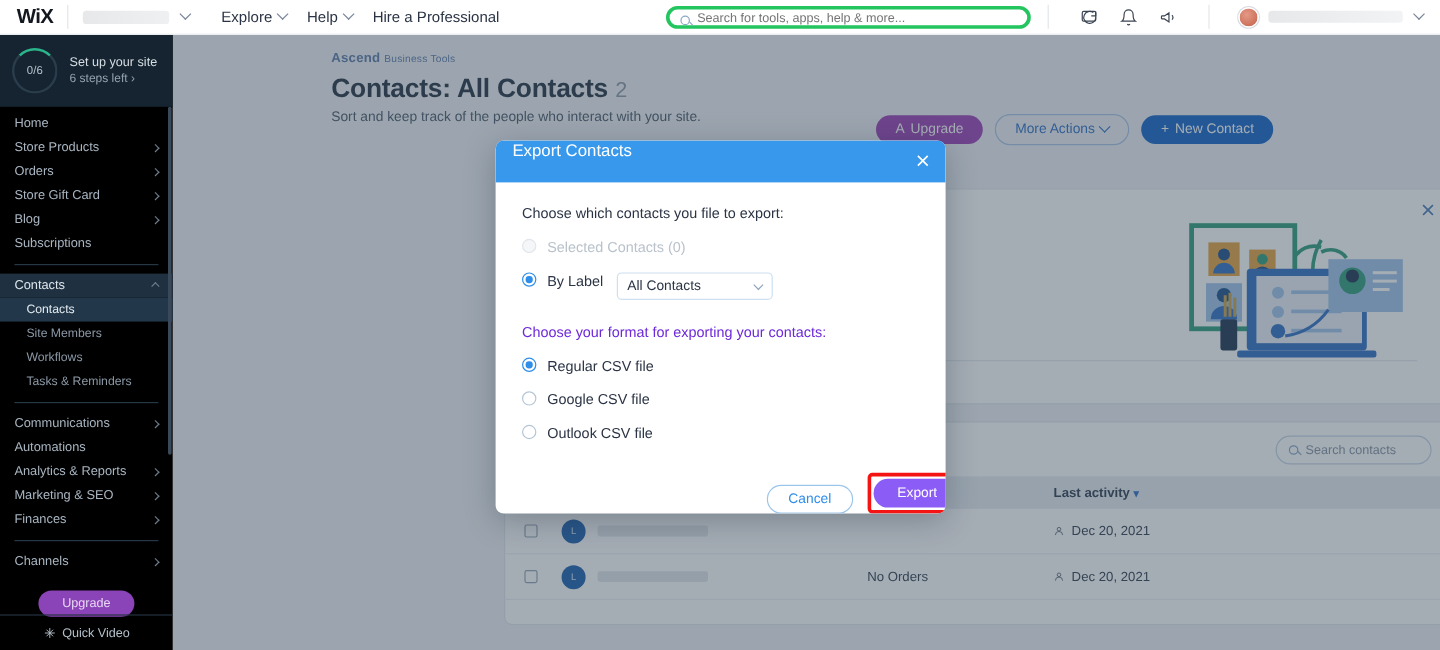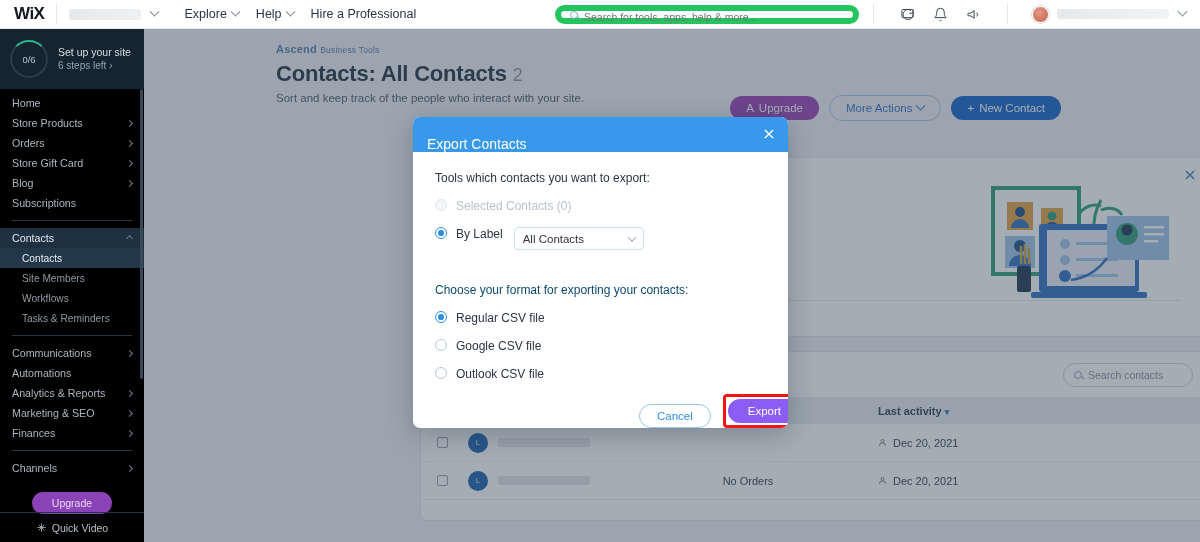--- a/index.html
+++ b/index.html
@@ -29,22 +29,22 @@
     display: inline-block; width: 7px; height: 7px;
     border-right: 1.3px solid #7a869a; border-bottom: 1.3px solid #7a869a;
     transform: rotate(45deg) translate(-2px,-2px);
   }
   .topnav-link {
     font-size: 12.5px; color: #2b3445; margin-left: 17px;
     display: flex; align-items: center; gap: 5px; cursor: pointer;
   }
   .search-wrap { margin-left: auto; }
   .search-box {
-    width: 304px; height: 19px; border: 6px solid #22c55e; border-radius: 11px;
-    background: #fff; display: flex; align-items: flex-start; padding: 0 9px; gap: 6px;
+    width: 304px; height: 19px; border: 3px solid #22c55e; border-radius: 11px;
+    background: #fff; display: flex; align-items: flex-end; padding: 0 9px; gap: 6px;
   }
   .search-box input {
     border: none; outline: none; font-size: 10.5px; color: #7c8a9c;
     width: 100%; background: transparent; font-family: "Liberation Sans", sans-serif;
   }
   .mag {
     width: 8px; height: 8px; border: 1.2px solid #8aa7c4; border-radius: 50%;
     position: relative; flex: 0 0 auto;
   }
   .mag::after {
@@ -203,21 +203,21 @@
   .redact { height: 9px; border-radius: 2px; background: #e4e8ec; }
   .personicon { width: 9px; height: 11px; margin-right: 6px; }
 
   
   .modal {
     position: absolute; left: 413px; top: 117px; width: 375px; height: 311px;
     background: #fff; border-radius: 7px; z-index: 60; overflow: hidden;
     box-shadow: 0 6px 26px rgba(20,35,50,0.28);
   }
   .modal-hdr {
-    height: 35px; background: #3899ec; display: flex; align-items: flex-end;
+    height: 35px; background: #3899ec; display: flex; align-items: flex-start;
     padding: 0 14px; position: relative;
   }
   .modal-title { color: #fff; font-size: 14px; }
   .modal-x {
     position: absolute; right: 12px; top: 10px; width: 14px; height: 14px;
     cursor: pointer; color: #ffffff;
   }
   .modal-body { padding: 19px 22px 0 22px; }
   .modal-q { font-size: 12px; color: #2b3445; }
   .opt { display: flex; align-items: flex-start; gap: 9px; margin-top: 14px; font-size: 12px; color: #2b3445; }
@@ -233,21 +233,21 @@
   .radio.dis { border-color: #e0e6eb; background: #f4f6f8; cursor: default; }
   .select {
     width: 130px; height: 23px; border: 1px solid #cde0f2; border-radius: 4px;
     display: flex; align-items: center; justify-content: space-between;
     padding: 0 8px; font-size: 11.5px; color: #2b3445; cursor: pointer; margin-left: 2px;
   }
   .sel-chev {
     width: 6px; height: 6px; border-right: 1.3px solid #8fa6bd;
     border-bottom: 1.3px solid #8fa6bd; transform: rotate(45deg) translate(-1px,-1px);
   }
-  .modal-q2 { font-size: 12px; color: #0c4a6e; margin-top: 33px; }
+  .modal-q2 { font-size: 12px; color: #6d28d9; margin-top: 20px; }
   .modal-footer {
     position: absolute; bottom: 0; left: 0; width: 375px; height: 54px;
     display: flex; align-items: flex-end; justify-content: flex-end;
     padding-right: 22px; gap: 12px; margin-left: 40px;
   }
   .btn-cancel {
     border: 1px solid #9cc5ec; background: #fff; color: #2f8ee8;
     border-radius: 14px; padding: 5px 17px; font-size: 11.5px; cursor: pointer;
     font-family: "Liberation Sans", sans-serif;
   }
@@ -544,21 +544,21 @@
   </div>
 
   <div class="modal">
     <div class="modal-hdr">
       <div class="modal-title">Export Contacts</div>
       <svg class="modal-x" viewBox="0 0 24 24" fill="none" stroke="currentColor" stroke-width="2.4">
           <path d="M5 5l14 14M19 5L5 19"></path>
         </svg>
     </div>
     <div class="modal-body">
-      <div class="modal-q">Tools which contacts you want to export:</div>
+      <div class="modal-q">Choose which contacts you file to export:</div>
 
       <div class="opt disabled">
         <span class="radio dis"></span>
         <span>Selected Contacts (0)</span>
       </div>
 
       <div class="opt">
         <span class="radio on"></span>
         <span>By Label</span>
         <div class="select">

